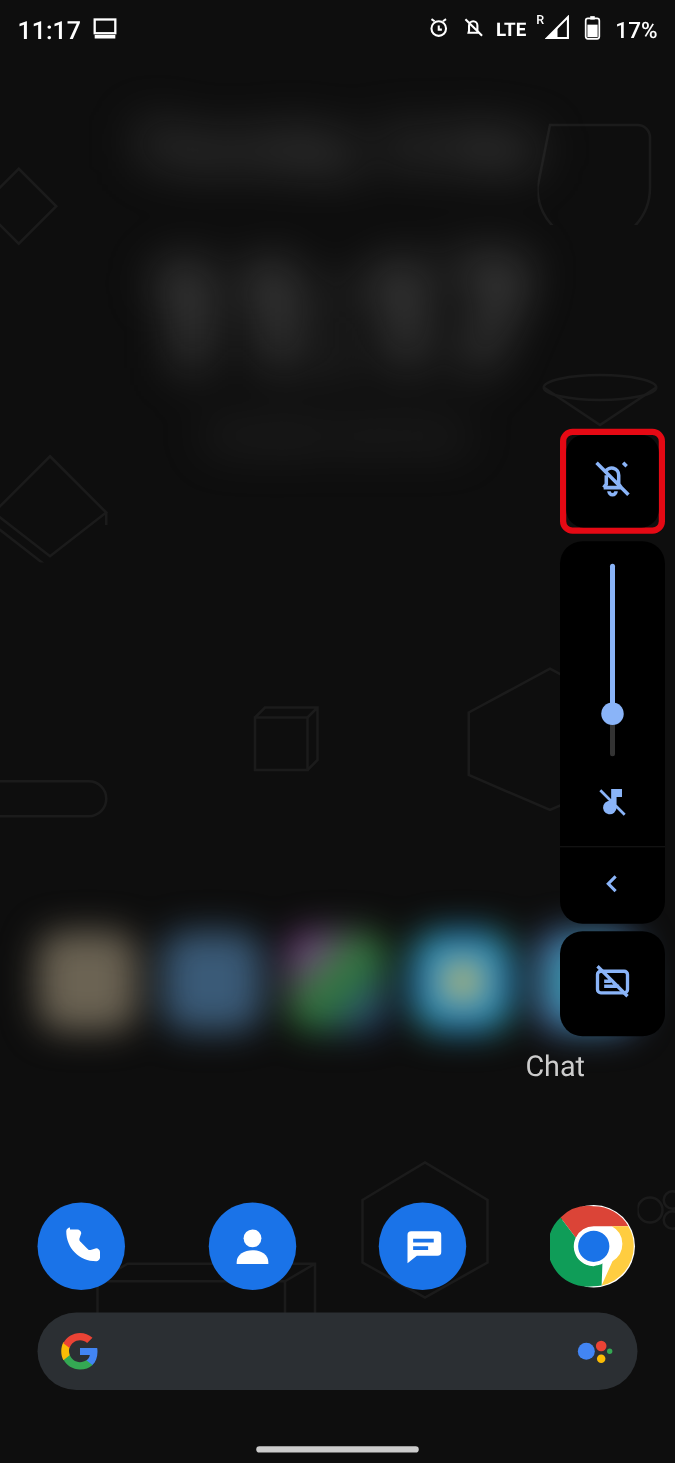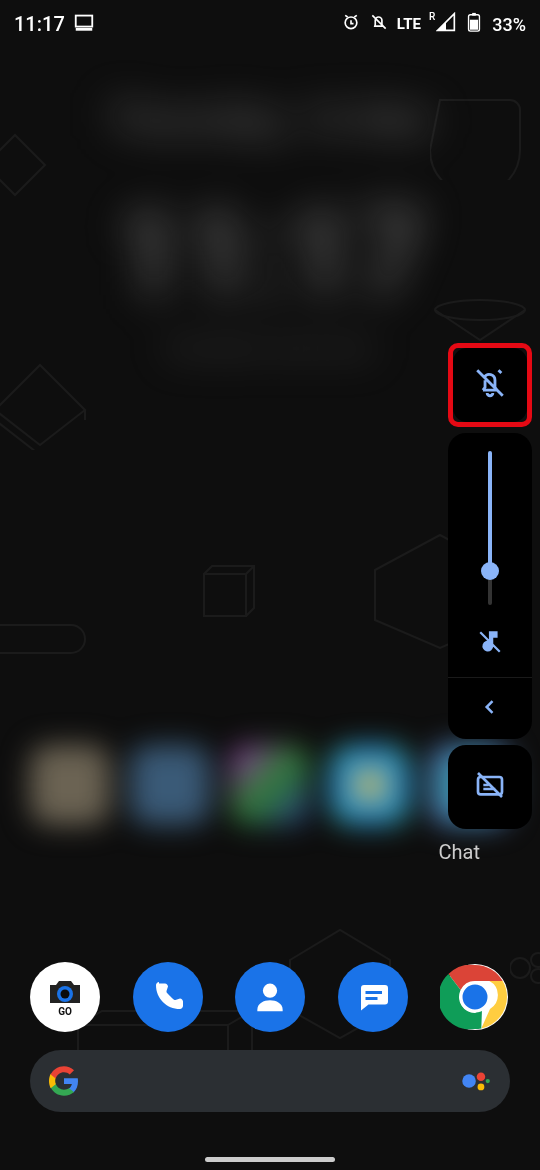--- a/index.html
+++ b/index.html
@@ -32,21 +32,21 @@
   }
   .blurred-widget .line1 { font-size: 42px; font-weight: 600; opacity: .55; }
   .blurred-widget .line-time { font-size: 120px; font-weight: 700; margin-top: 40px; opacity:.55;}
   .blurred-widget .line3 { font-size: 24px; opacity: .55; margin-top: 10px; }
   
   .blurred-apps {
     position: absolute; top: 745px; left: 30px; right: 30px; height: 130px;
     display: flex; justify-content: space-between; filter: blur(14px);
   }
   .blurred-apps .app { width: 80px; height: 80px; border-radius: 20px; }
-  .app-label { position:absolute; top:840px; right:60px; color:#ccc; font-size:20px;margin-left:40px;}
+  .app-label { position:absolute; top:840px; right:72px; color:#ccc; font-size:23px;margin-left:40px;}
   
   .volume-panel {
     position: absolute; top: 343px; right: 8px; width: 84px;
     display: flex; flex-direction: column; align-items: stretch;
   }
   .vp-seg {
     background: #000; border-radius: 18px; display: flex; align-items: center; justify-content: center;
     margin-bottom: 6px;
   }
   .vp-ring { background: transparent; height: 84px; border: 5px solid #e50914; border-radius: 10px; }
@@ -155,21 +155,21 @@
           </svg>
       </span>
     </span>
     <span>
       <svg width="14" height="20" viewBox="0 0 14 22">
           <rect x="1" y="3" width="12" height="18" rx="2" fill="none" stroke="#fff" stroke-width="1.5"></rect>
           <rect x="5" y="1" width="4" height="3" fill="#fff"></rect>
           <rect x="2.5" y="8.5" width="9" height="11" fill="#fff"></rect>
         </svg>
     </span>
-    <span style="font-size:18px">33%</span>
+    <span style="font-size:18px">17%</span>
   </div>
 </div>
 
 <div class="blurred-widget">
   <div class="line1">Thursday, 16 Mar</div>
   <div class="line-time">11:17</div>
   <div class="line3">Set alarm and more</div>
 </div>
 
 <div class="blurred-apps">
@@ -212,28 +212,20 @@
     <span style="color:#8ab4f8">
       <svg width="32" height="32" viewBox="0 0 24 24" stroke="currentColor" fill="none" stroke-width="2">
           <rect x="3" y="6" width="18" height="13" rx="2"></rect>
           <path d="M7 12h4M7 15h9M3 3l18 18"></path>
         </svg>
     </span>
   </div>
 </div>
 
 <div class="dock">
-  <div class="icon camera">
-    <svg width="38" height="30" viewBox="0 0 38 30">
-        <path d="M4 8h6l3-4h12l3 4h6v18H4z" fill="#222"></path>
-        <circle cx="19" cy="17" r="8" fill="#1a73e8"></circle>
-        <circle cx="19" cy="17" r="4.5" fill="#0b0b0b"></circle>
-      </svg>
-    <span style="font-size:10px;font-weight:700;color:#111;margin-top:-1px">GO</span>
-  </div>
   <div class="icon">
     <svg width="36" height="36" viewBox="0 0 24 24" fill="#fff">
         <path d="M6 2c-1 0-2 1-2 2 0 9 7 16 16 16 1 0 2-1 2-2v-3c0-1-1-2-2-2l-3 1c-1 0-1 0-2-1l-3-3c-1-1-1-1-1-2l1-3c0-1-1-2-2-2H6z"></path>
       </svg>
   </div>
   <div class="icon">
     <svg width="38" height="38" viewBox="0 0 24 24" fill="#fff">
         <circle cx="12" cy="8" r="4.5"></circle>
         <path d="M4 20c0-4 4-6 8-6s8 2 8 6v1H4z"></path>
       </svg>

